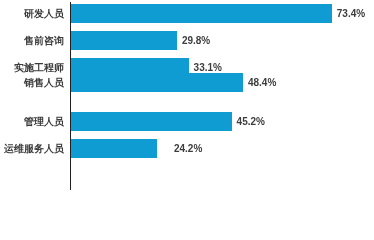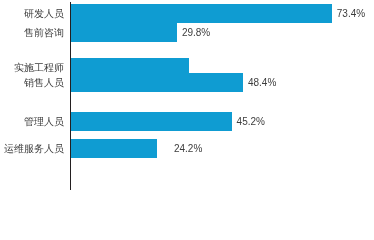--- a/index.html
+++ b/index.html
@@ -13,20 +13,21 @@
     overflow: hidden;
     font-family: "Liberation Sans", "DejaVu Sans", sans-serif;
   }
 
   .chart {
     position: relative;
     width: 342px;
     height: 199px;
     box-sizing: border-box;
     background: #ffffff;
+    font-weight: bold;
   }
 
   
   .axis-line {
     position: absolute;
     left: 70px;
     top: 2px;
     width: 1px;
     height: 188px;
     background: #231f20;
@@ -86,28 +87,29 @@
 <div class="chart">
 
   <div class="axis-line"></div>
 
   <div class="rows">
       <div class="row" style="top: 4px;">
         <div class="cat-label">研发人员</div>
         <div class="bar" style="width: 260.79px; background: rgb(15, 156, 210);"></div>
         <div class="val-label" style="left: 336.79px;">73.4%</div>
       </div>
-      <div class="row" style="top: 23px;">
+      <div class="row" style="top: 31px;">
         <div class="cat-label">售前咨询</div>
         <div class="bar" style="width: 105.879px; background: rgb(15, 156, 210);"></div>
         <div class="val-label" style="left: 181.879px; text-align: center;">29.8%</div>
       </div>
       <div class="row" style="top: 58px;">
         <div class="cat-label">实施工程师</div>
         <div class="bar" style="width: 117.604px; background: rgb(15, 156, 210);"></div>
+        <div class="val-label" style="left: 193.604px;">33.1%</div>
       </div>
       <div class="row" style="top: 73px;">
         <div class="cat-label">销售人员</div>
         <div class="bar" style="width: 171.965px; background: rgb(15, 156, 210);"></div>
         <div class="val-label" style="left: 247.965px;">48.4%</div>
       </div>
       <div class="row" style="top: 112px;">
         <div class="cat-label">管理人员</div>
         <div class="bar" style="width: 160.596px; background: rgb(15, 156, 210);"></div>
         <div class="val-label" style="left: 236.596px;">45.2%</div>

